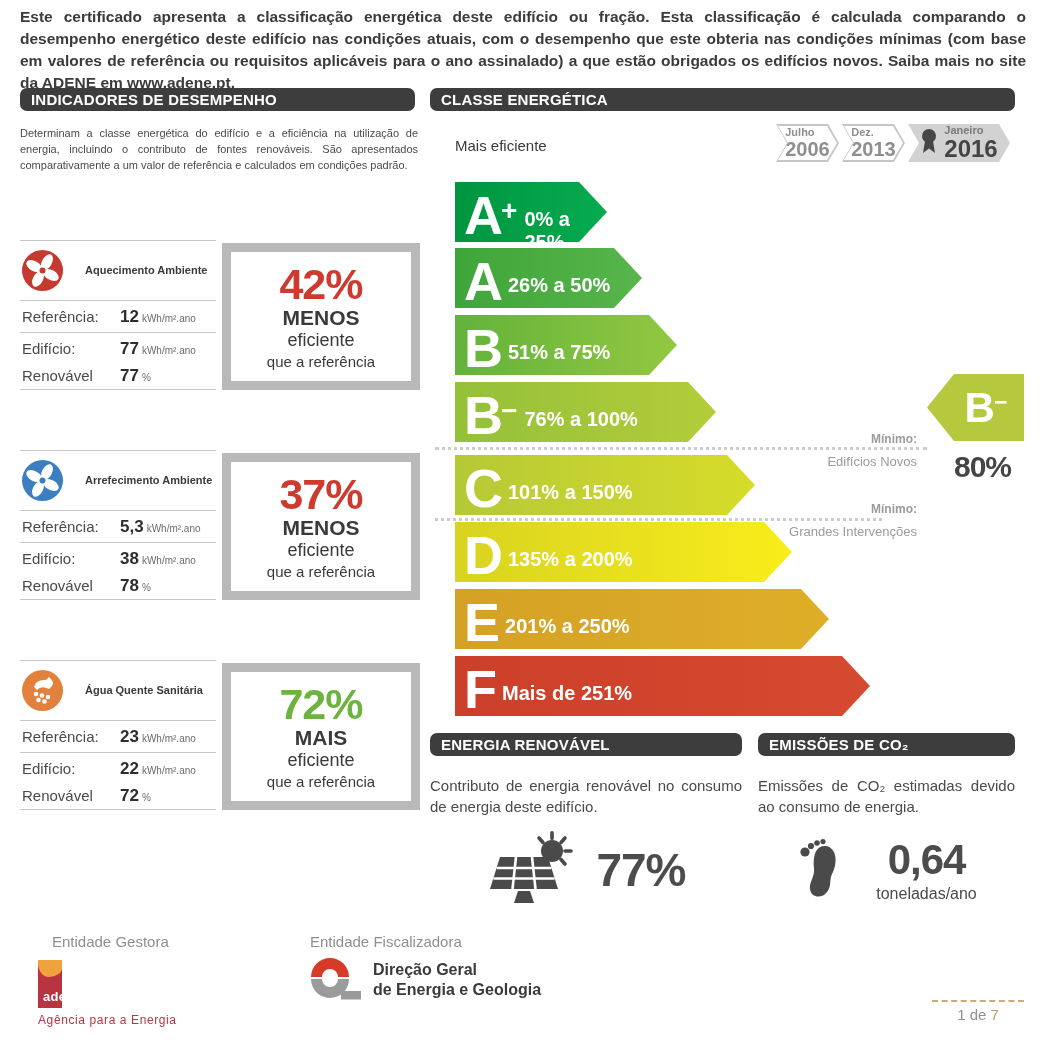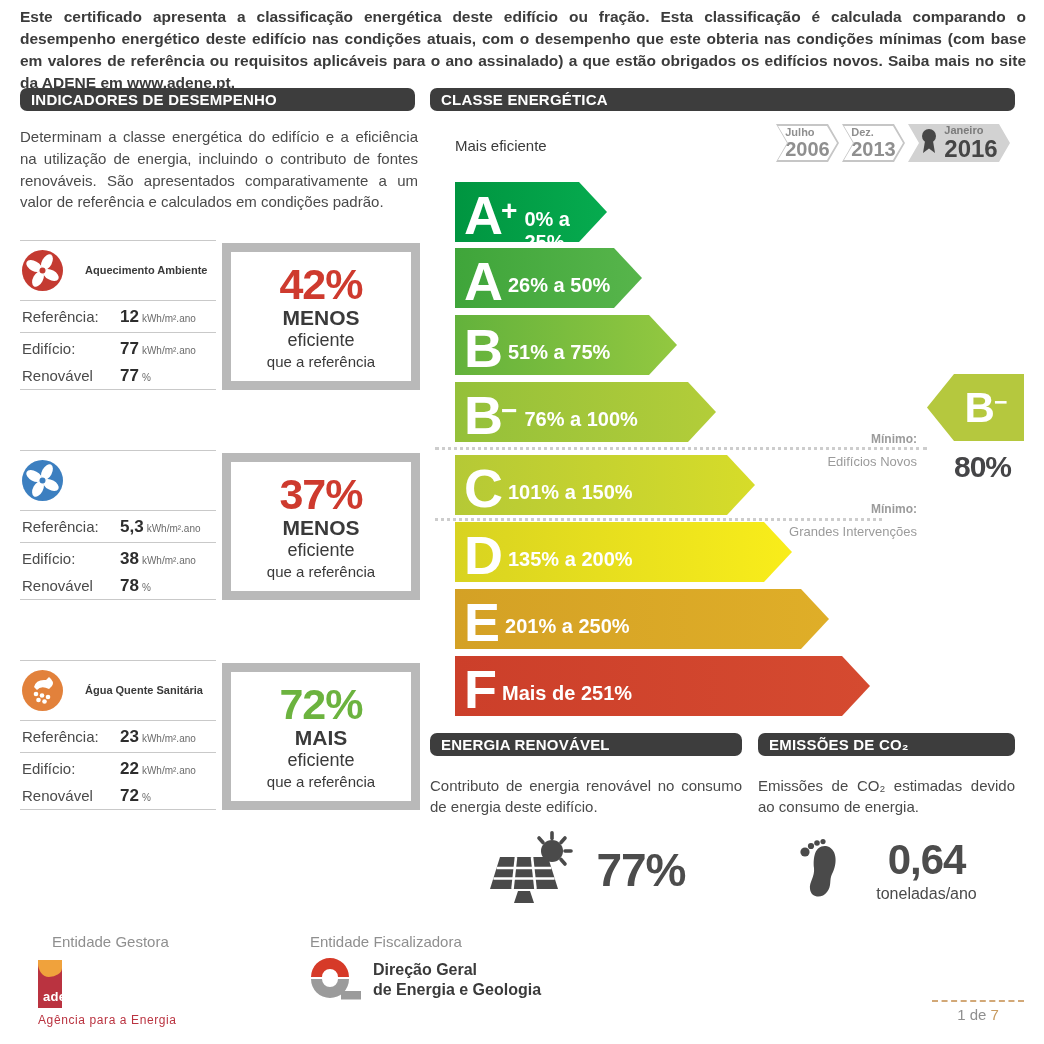--- a/index.html
+++ b/index.html
@@ -10,21 +10,21 @@
   .intro { position:absolute; left:20px; top:6px; width:1006px; font-size:15.5px; font-weight:bold;
            color:#3b3b3b; line-height:1.42; text-align:justify; }
 
   
   .sec-head { height:23px; border-radius:7px; background:#3d3d3d; color:#fff; font-weight:bold;
               font-size:15px; line-height:23px; padding-left:11px; letter-spacing:0.2px; }
 
   
   .left-col { position:absolute; left:20px; top:88px; width:400px; height:740px; }
   .left-col .sec-head { width:395px; }
-  .ind-desc { margin-top:15px; width:398px; font-size:15px; color:#4a4a4a; line-height:1.45; text-align:justify; }
+  .ind-desc { margin-top:15px; width:398px; font-size:11px; color:#4a4a4a; line-height:1.45; text-align:justify; }
 
   .ind { position:absolute; left:0; width:400px; height:150px; }
   .ind-left { position:absolute; left:0; top:0; width:196px; height:150px;
               border-top:1px solid #c9c9c9; border-bottom:1px solid #c9c9c9; }
   .ind-head { display:flex; align-items:center; height:60px; border-bottom:1px solid #c9c9c9; }
   .ind-icon { width:41px; height:41px; margin-left:2px; flex:0 0 auto; }
   .ind-title { margin-left:22px; font-size:11px; font-weight:bold; color:#3a3a3a; line-height:1.18; }
   .ind-row { display:flex; align-items:baseline; padding:6px 0 5px 2px; border-bottom:1px solid #c9c9c9; }
   .ind-row.last { border-bottom:none; padding-top:7px; padding-bottom:0; }
   .ind-row.nmid { border-bottom:none; padding-bottom:0; }
@@ -168,20 +168,21 @@
               <circle cx="20.5" cy="20.5" r="20.5" fill="var(--icon-c)"></circle>
               <g fill="#fff" transform="translate(20.5,20.5)">
                 <ellipse rx="5" ry="8.5" cy="-9.5" transform="rotate(28)"></ellipse>
                 <ellipse rx="5" ry="8.5" cy="-9.5" transform="rotate(118)"></ellipse>
                 <ellipse rx="5" ry="8.5" cy="-9.5" transform="rotate(208)"></ellipse>
                 <ellipse rx="5" ry="8.5" cy="-9.5" transform="rotate(298)"></ellipse>
               </g>
               <circle cx="20.5" cy="20.5" r="3" fill="var(--icon-c)"></circle>
             </svg>
           </span>
+          <span class="ind-title">Arrefecimento Ambiente</span>
         </div>
         <div class="ind-row">
           <span class="ind-label">Referência:</span>
           <span class="ind-val">5,3</span>
           <span class="ind-unit">kWh/m².ano</span>
         </div>
         <div class="ind-row nmid">
           <span class="ind-label">Edifício:</span>
           <span class="ind-val">38</span>
           <span class="ind-unit">kWh/m².ano</span>

